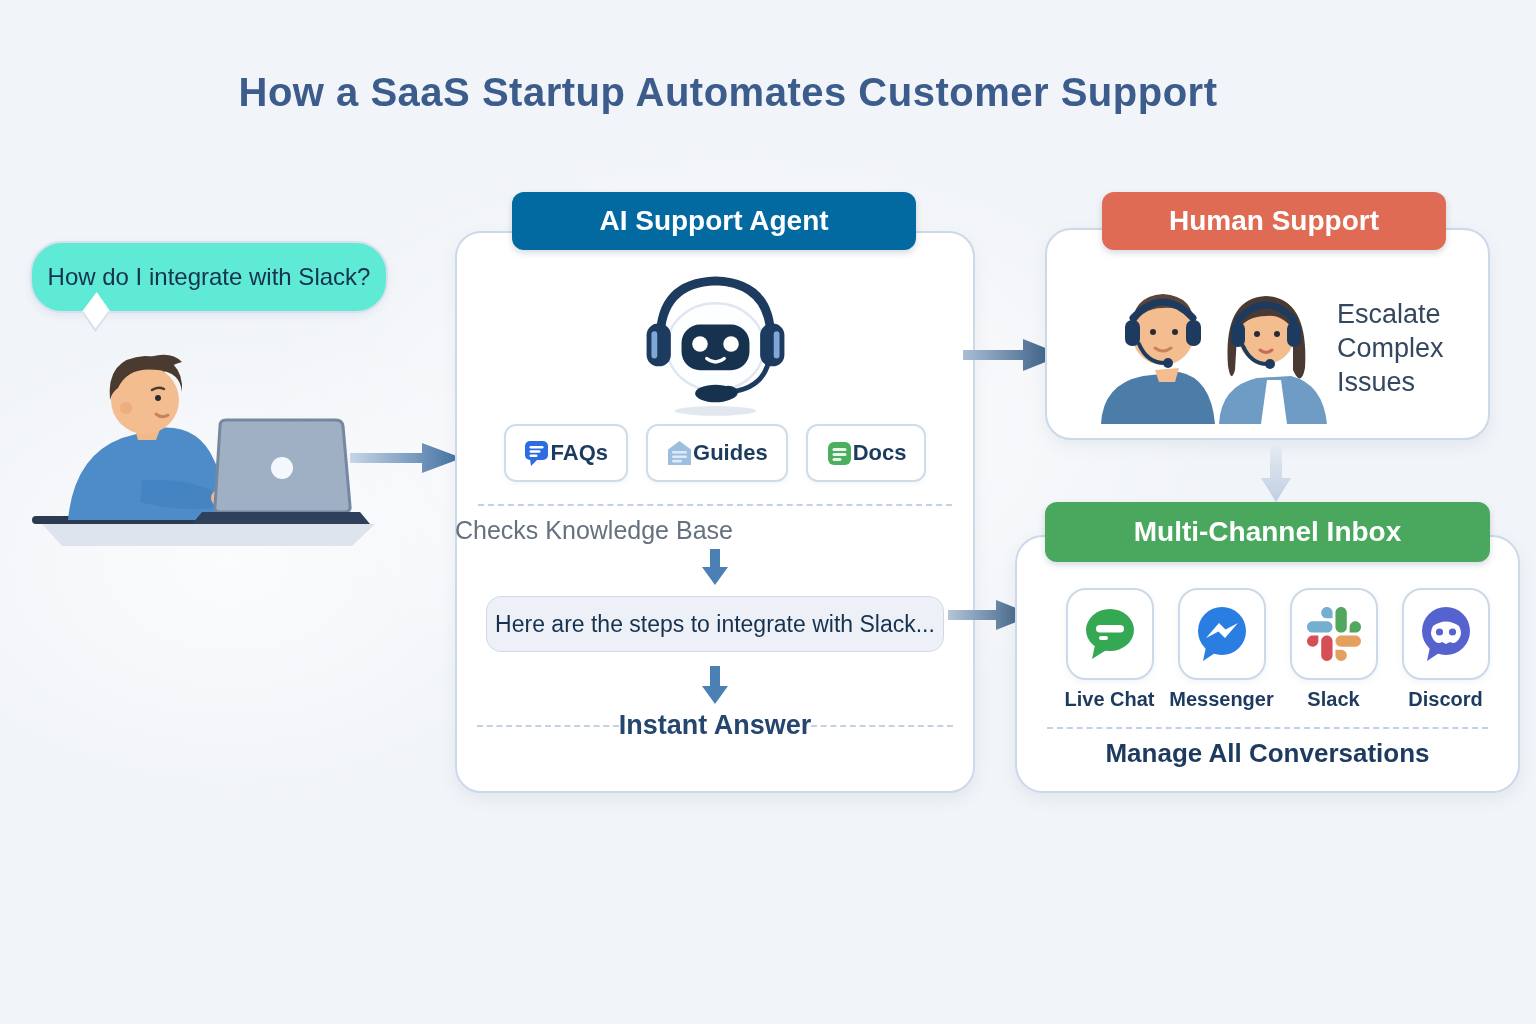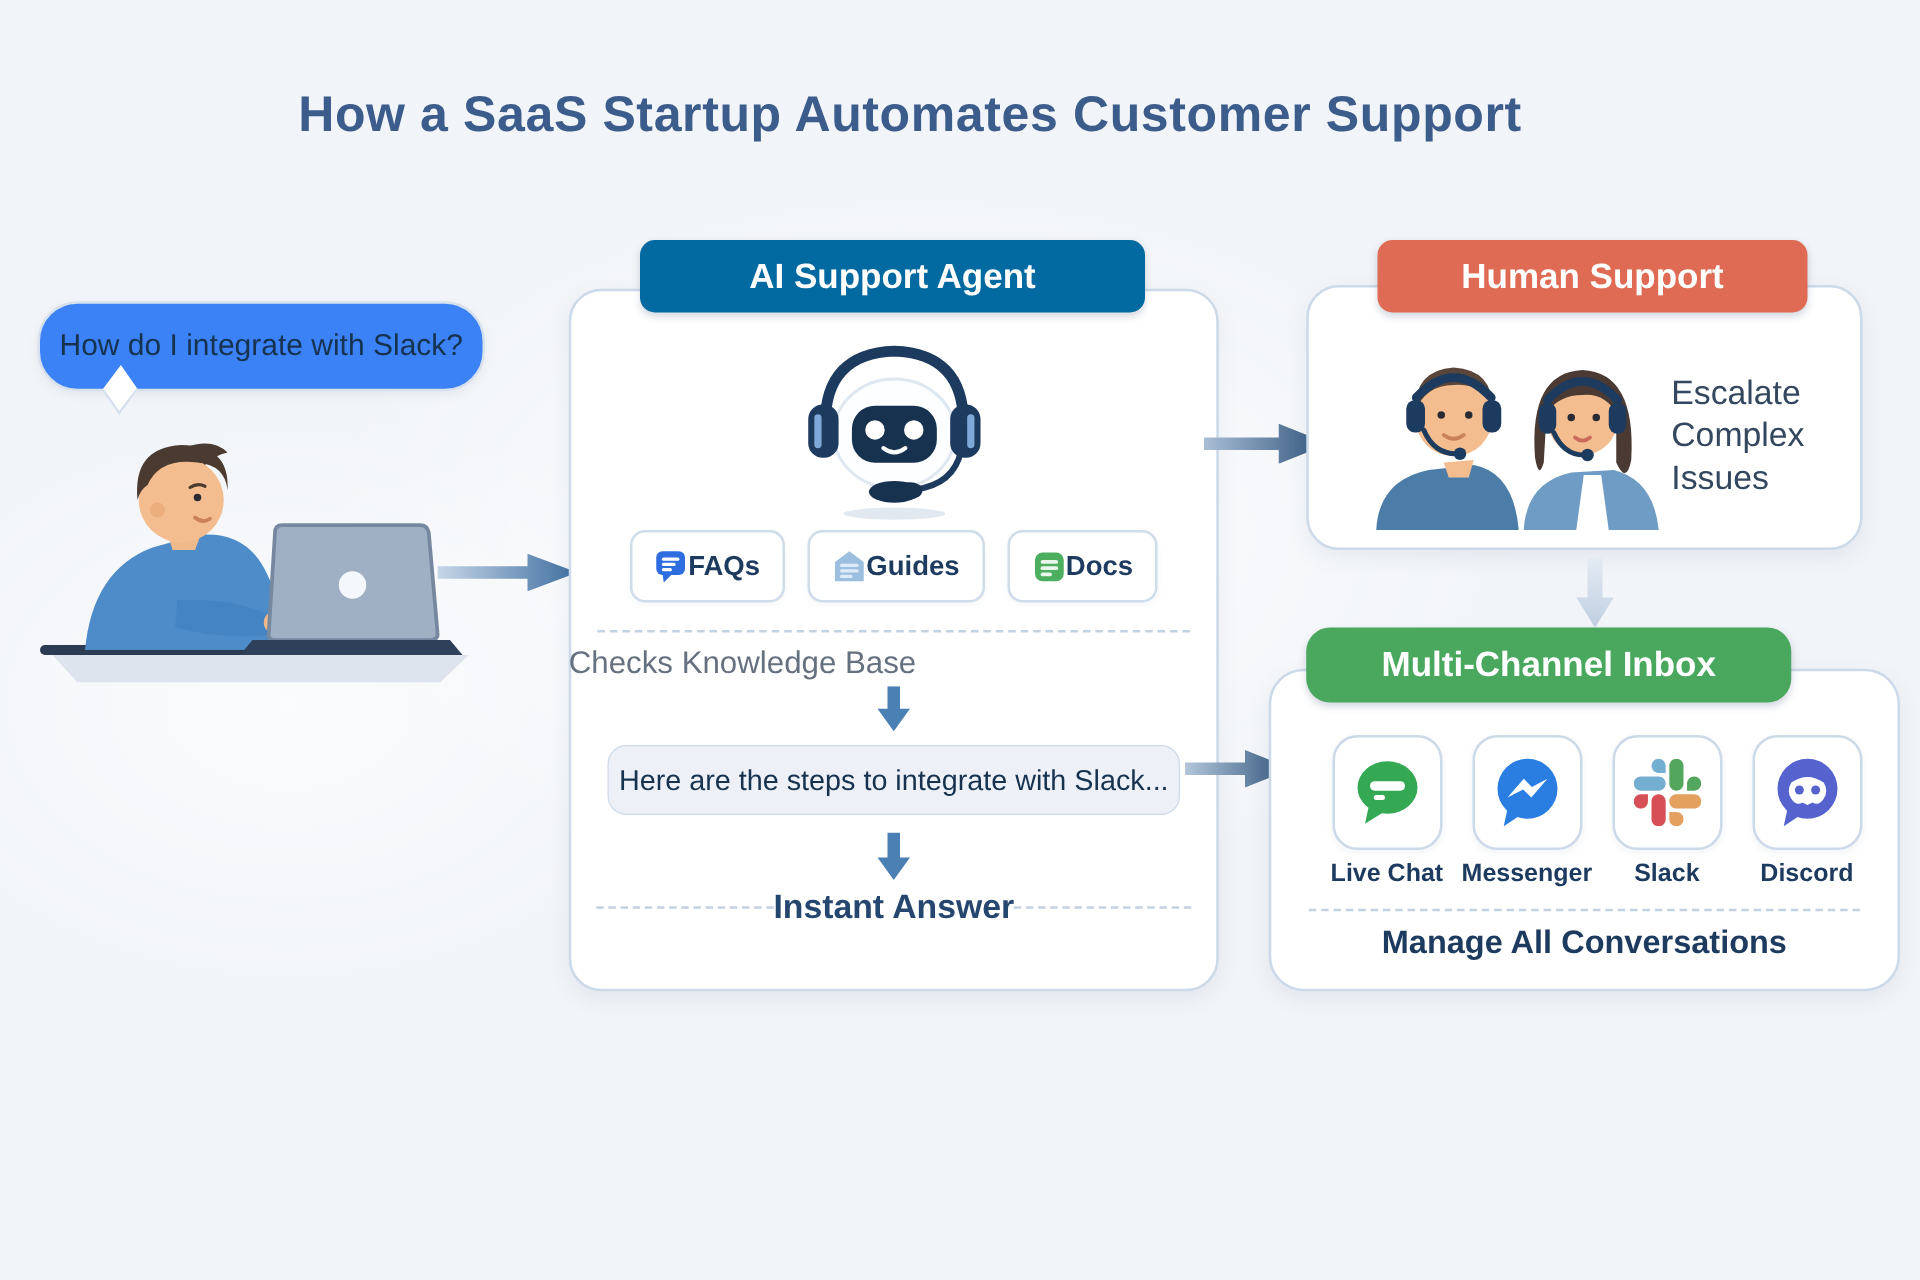--- a/index.html
+++ b/index.html
@@ -15,21 +15,21 @@
   .abs { position:absolute; }
 
   .page-title {
     left:0; top:70px; width:1456px; text-align:center;
     font-size:40px; font-weight:bold; color:#3c5c8c; letter-spacing:.5px;
   }
 
   
   .speech {
     left:30px; top:241px; width:358px; height:72px;
-    background:#3b82f6; border:2px solid #d7e1ee; border-radius:32px;
+    background:#5eead4; border:2px solid #d7e1ee; border-radius:32px;
     display:flex; align-items:center; justify-content:center;
     font-size:24px; color:#16324f; font-weight:500;
     box-shadow:0 3px 8px rgba(120,140,170,.10);
   }
   .speech::after {
     content:""; position:absolute; left:52px; bottom:-13px;
     width:22px; height:22px; background:#fff;
     border-right:2px solid #d7e1ee; border-bottom:2px solid #d7e1ee;
     transform:rotate(55deg) skewX(18deg);
   }
@@ -42,21 +42,21 @@
   .card-header {
     border-radius:12px; color:#fff; font-weight:bold; font-size:28px;
     display:flex; align-items:center; justify-content:center;
     box-shadow:0 3px 6px rgba(90,110,140,.25); z-index:5;
   }
   #ai-card    { left:455px; top:231px; width:520px; height:562px; }
   #ai-header  { left:512px; top:192px; width:404px; height:58px; background:#0369a1; }
   #human-card { left:1045px; top:228px; width:445px; height:212px; }
   #human-header { left:1102px; top:192px; width:344px; height:58px; background:#e06b54; }
   #inbox-card { left:1015px; top:535px; width:505px; height:258px; border-radius:28px; }
-  #inbox-header { left:1045px; top:502px; width:388px; height:60px; background:#4aa85e;border-radius:19px; }
+  #inbox-header { left:1045px; top:502px; width:445px; height:60px; background:#4aa85e; }
 
   .dashed-sep { border-top:2px dashed #c3d2e2; height:0; }
 
   .kb-chips { left:455px; top:424px; width:520px; display:flex; justify-content:center; gap:18px; }
   .chip {
     background:#fff; border:2px solid #cfdcea; border-radius:12px;
     height:58px; padding:0 18px; display:flex; align-items:center; 
     font-size:22px; font-weight:bold; color:#1d3a5f;
     box-shadow:0 2px 5px rgba(120,140,170,.08);
   }

